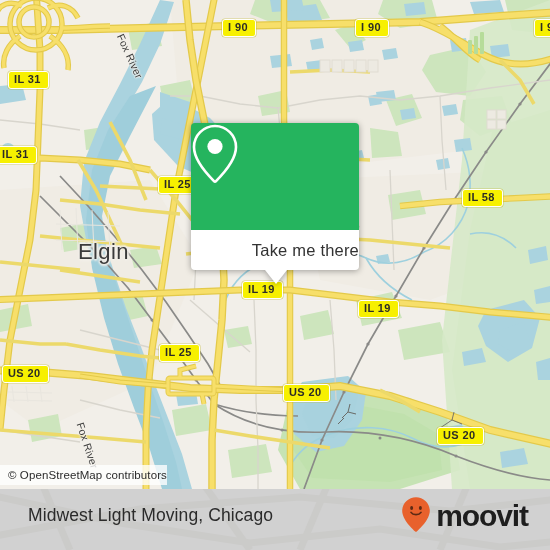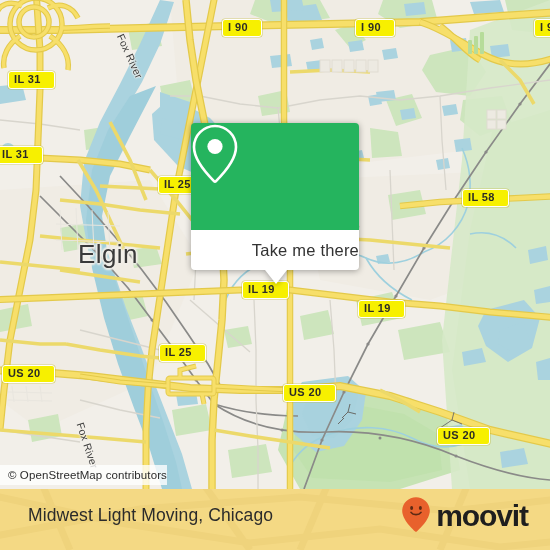--- a/index.html
+++ b/index.html
@@ -25,31 +25,31 @@
 
   
   .shield{
     position:absolute;
     background:#f7f000;
     border:1.6px solid #ffffff;
     border-radius:3px;
     color:#2c2c26;
     font-size:11px;font-weight:bold;
     letter-spacing:.4px;
-    padding:1px 13px 2px 5px;
+    padding:1px 7px 2px 5px;
     line-height:13px;
     white-space:nowrap;
     box-shadow:0 0 0 .6px rgba(190,180,40,.55);
     font-family:"Liberation Sans", sans-serif;
   }
 
   
   .place{
     position:absolute;color:#3a3a3a;
-    font-size:26px;letter-spacing:.4px;
+    font-size:22px;letter-spacing:.4px;
     text-shadow:
       1.6px 0 2px #f2efe9, -1.6px 0 2px #f2efe9,
       0 1.6px 2px #f2efe9, 0 -1.6px 2px #f2efe9,
       1px 1px 2px #f2efe9, -1px -1px 2px #f2efe9;
     white-space:nowrap;
   }
 
   
   .river-label{
     position:absolute;color:#3c3c3c;font-size:10.5px;
@@ -78,21 +78,21 @@
     position:absolute;left:74px;top:147px;
     width:0;height:0;
     border-left:11px solid transparent;
     border-right:11px solid transparent;
     border-top:14px solid #ffffff;
   }
 
   
   #footer{
     position:absolute;left:0;top:489px;width:550px;height:61px;
-    background:#eab308;
+    background:#a3a3a3;
     display:flex;align-items:center;justify-content:space-between;
     padding:0 22px 8px 28px;box-sizing:border-box;
     overflow:hidden;
   }
   #footer-title{
     color:#2b2b2b;font-size:17.5px;letter-spacing:.1px;white-space:nowrap;
     z-index:2;
   }
   #brand{display:flex;align-items:center;gap:5px;z-index:2;}
   #brand-pin{display:block;}

